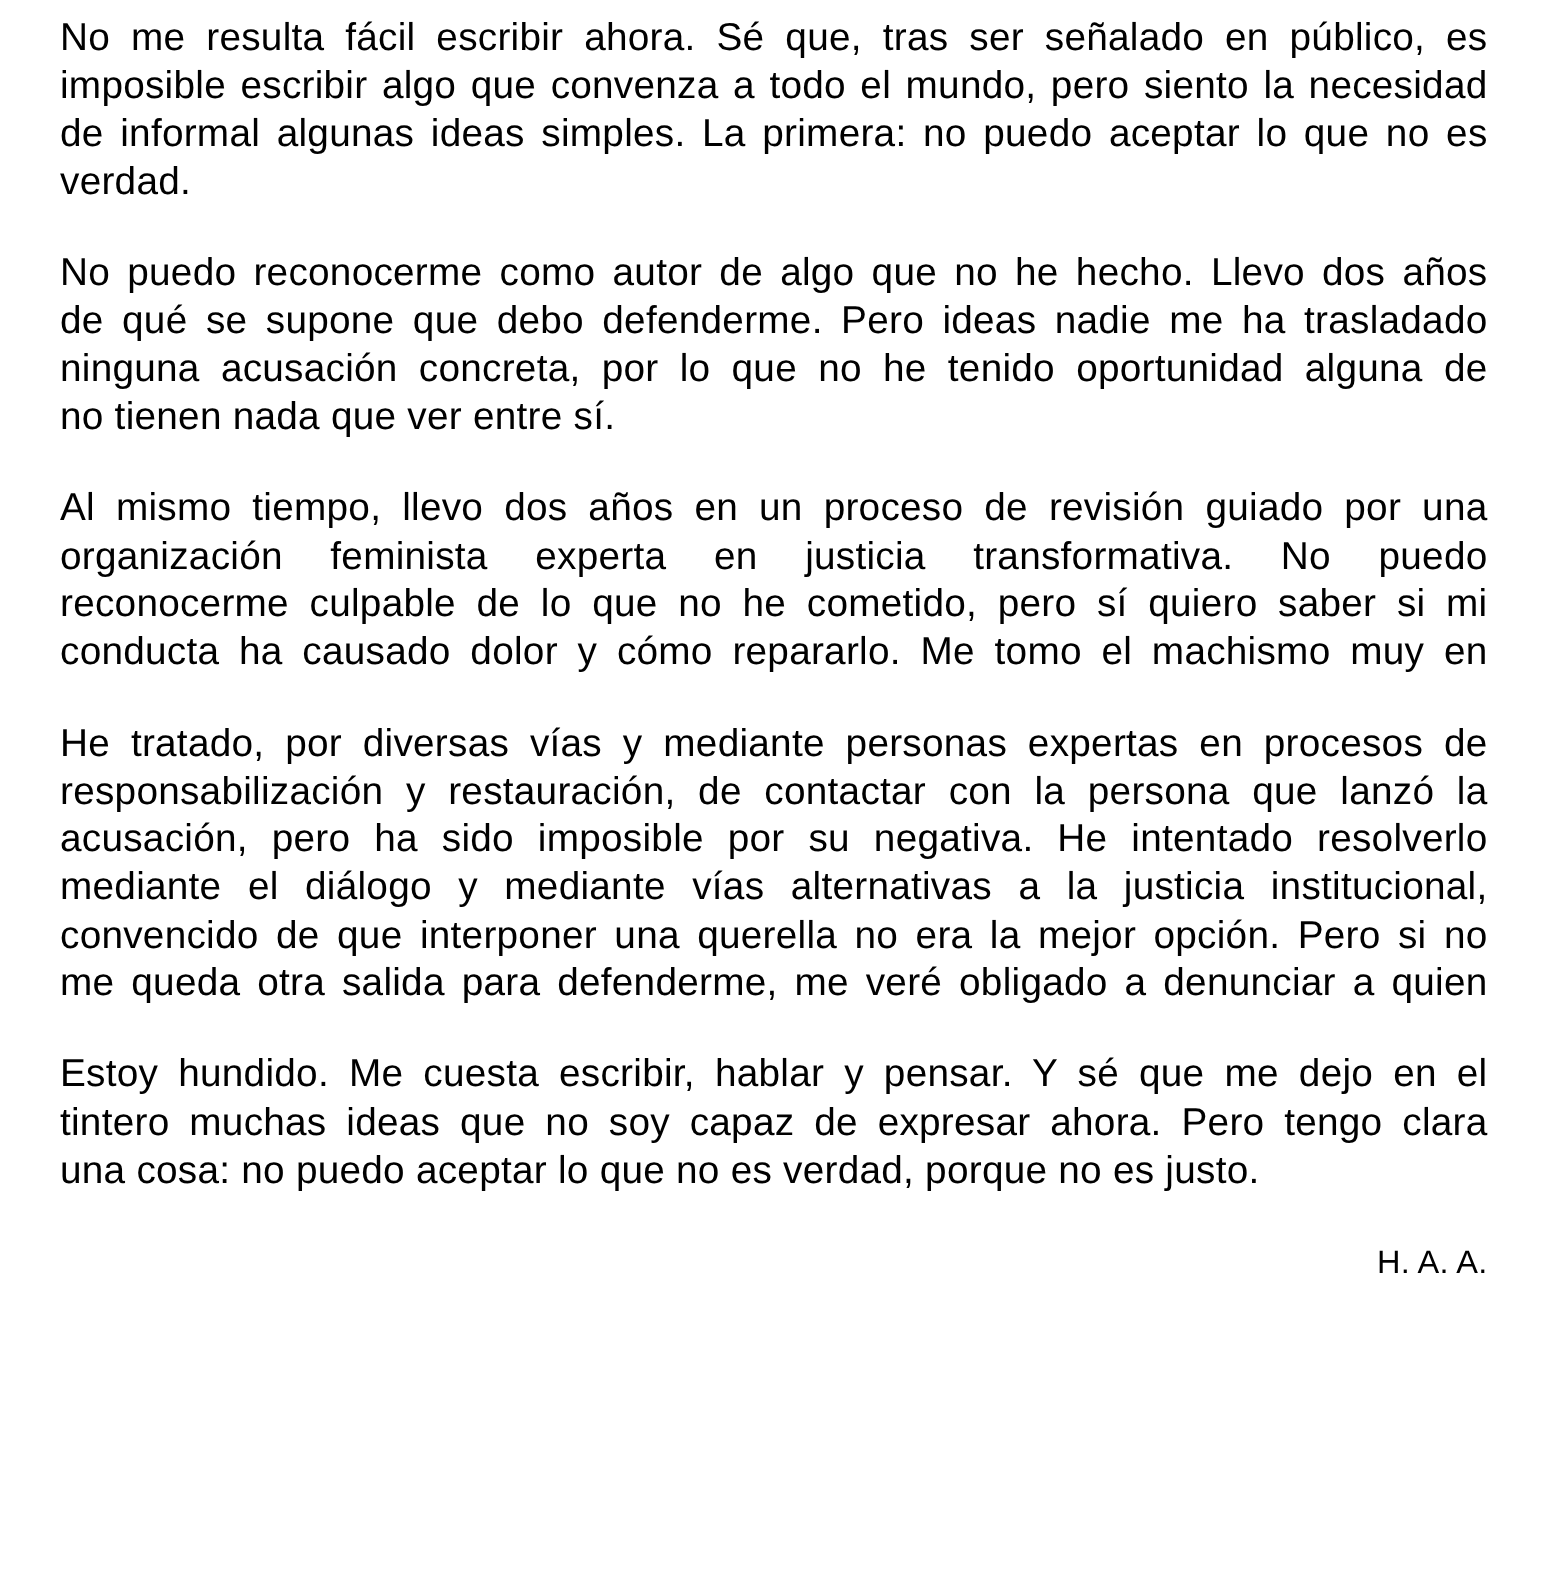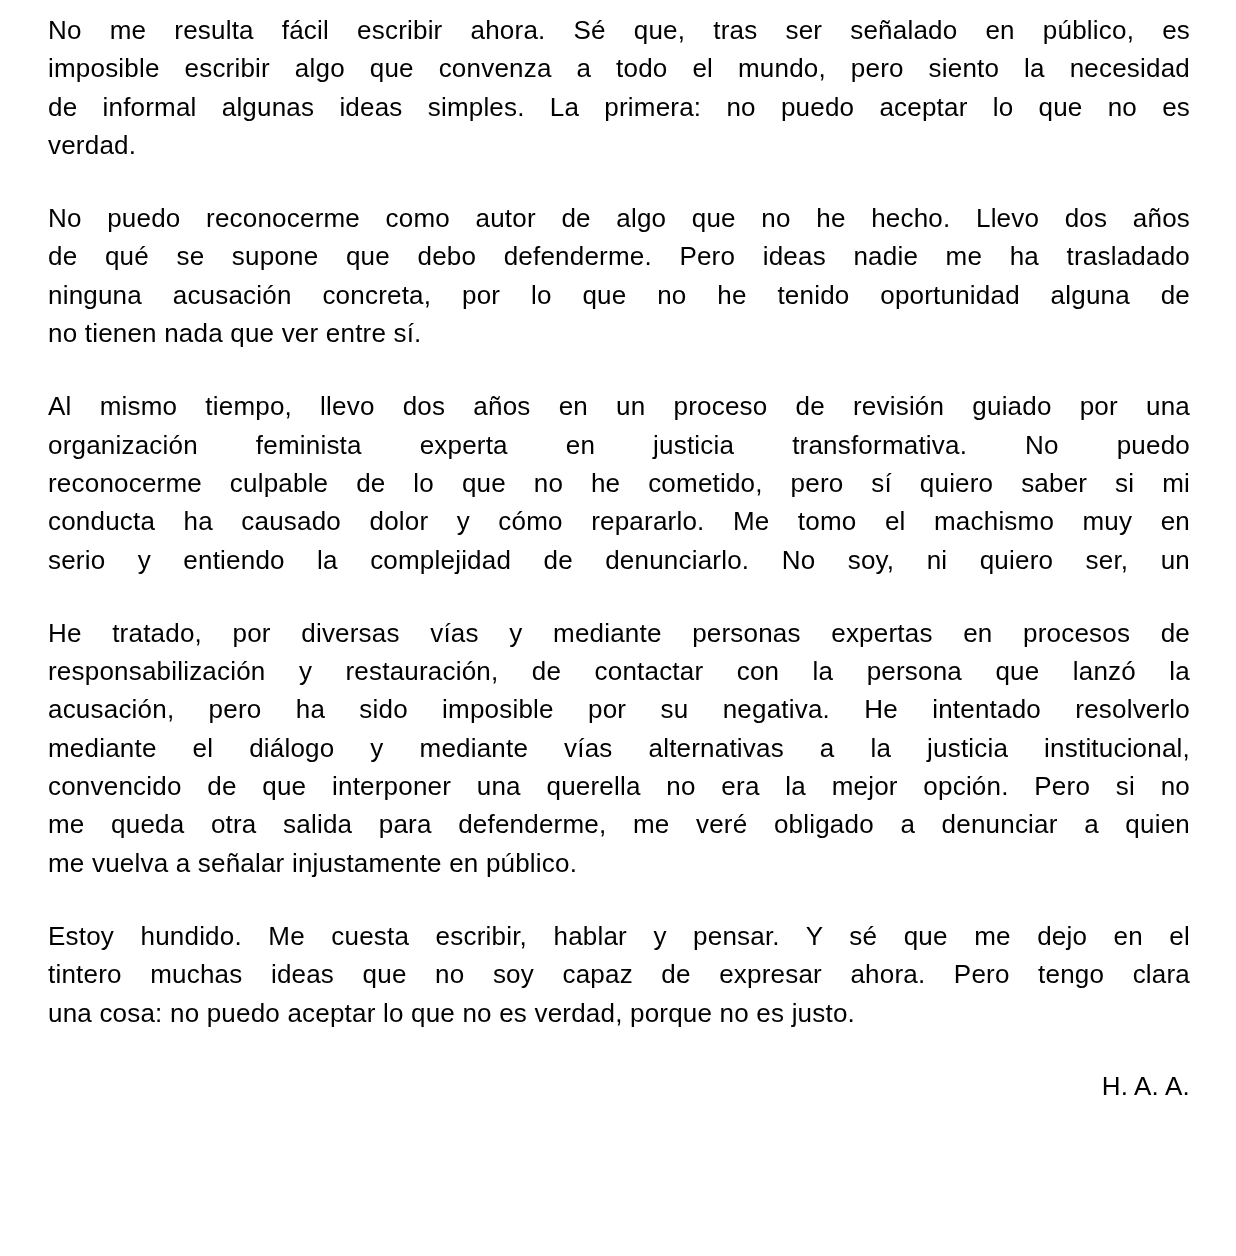--- a/index.html
+++ b/index.html
@@ -16,21 +16,21 @@
   }
   .doc {
     box-sizing: border-box;
     width: 1236px;
     padding: 11px 46px 0 48px;
   }
   .paragraph {
     margin: 0 0 35px 0;
   }
   .line {
-    font-size: 26px;
+    font-size: 31px;
     line-height: 38.3px;
     letter-spacing: 0.2px;
     text-align: justify;
     text-align-last: justify;
     white-space: normal;
   }
   .line.last {
     text-align: justify;
     text-align-last: left;
   }
@@ -57,30 +57,28 @@
         <div class="line">No puedo reconocerme como autor de algo que no he hecho. Llevo dos años</div>
         <div class="line">de qué se supone que debo defenderme. Pero ideas nadie me ha trasladado</div>
         <div class="line">ninguna acusación concreta, por lo que no he tenido oportunidad alguna de</div>
         <div class="line last">no tienen nada que ver entre sí.</div>
       </div>
       <div class="paragraph">
         <div class="line">Al mismo tiempo, llevo dos años en un proceso de revisión guiado por una</div>
         <div class="line">organización feminista experta en justicia transformativa. No puedo</div>
         <div class="line">reconocerme culpable de lo que no he cometido, pero sí quiero saber si mi</div>
         <div class="line">conducta ha causado dolor y cómo repararlo. Me tomo el machismo muy en</div>
-        <div class="line">serio y entiendo la complejidad de denunciarlo. No soy, ni quiero ser, un</div>
       </div>
       <div class="paragraph">
         <div class="line">He tratado, por diversas vías y mediante personas expertas en procesos de</div>
         <div class="line">responsabilización y restauración, de contactar con la persona que lanzó la</div>
         <div class="line">acusación, pero ha sido imposible por su negativa. He intentado resolverlo</div>
         <div class="line">mediante el diálogo y mediante vías alternativas a la justicia institucional,</div>
         <div class="line">convencido de que interponer una querella no era la mejor opción. Pero si no</div>
         <div class="line">me queda otra salida para defenderme, me veré obligado a denunciar a quien</div>
-        <div class="line last">me vuelva a señalar injustamente en público.</div>
       </div>
       <div class="paragraph">
         <div class="line">Estoy hundido. Me cuesta escribir, hablar y pensar. Y sé que me dejo en el</div>
         <div class="line">tintero muchas ideas que no soy capaz de expresar ahora. Pero tengo clara</div>
         <div class="line last">una cosa: no puedo aceptar lo que no es verdad, porque no es justo.</div>
       </div>
     </div>
   <p class="signature">H. A. A.</p>
 </main>
 

